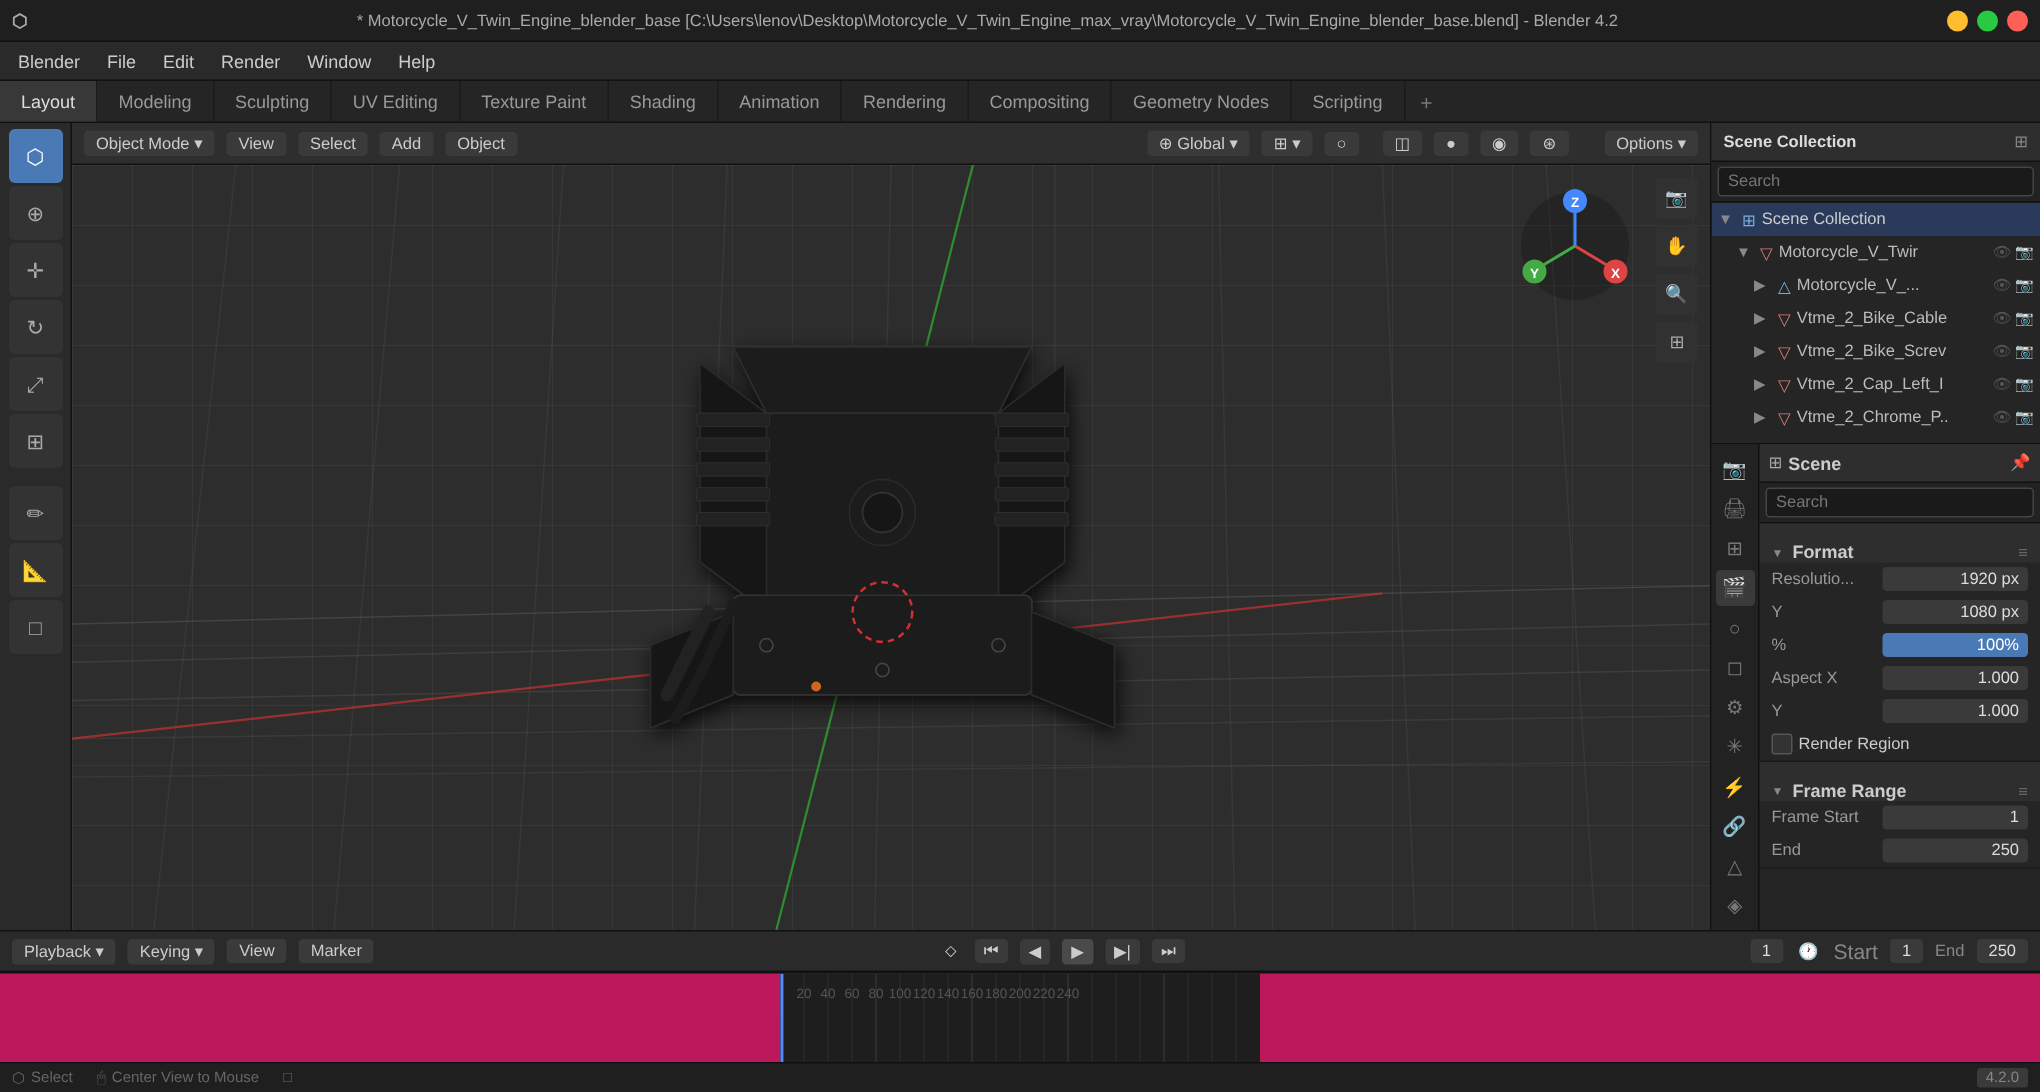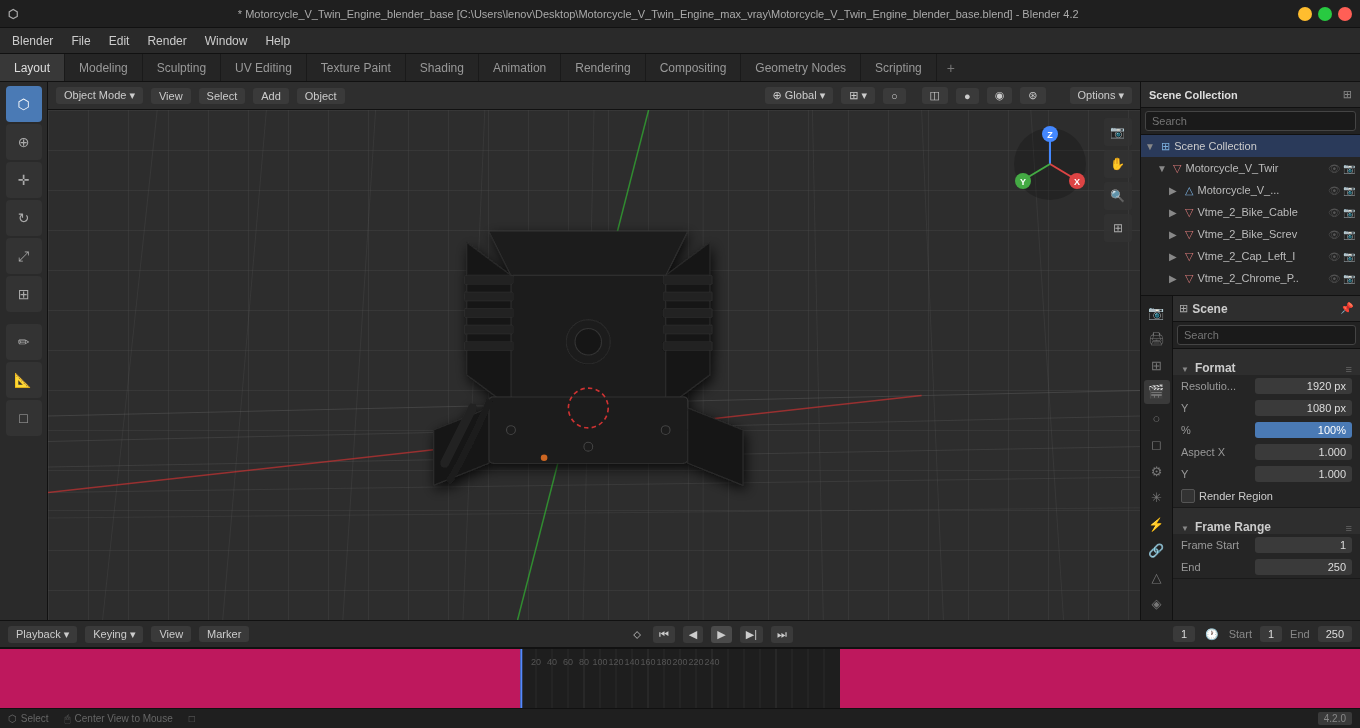--- a/index.html
+++ b/index.html
@@ -718,21 +718,21 @@
   <button class="bt-btn" style="padding:2px 4px; background:transparent;">⬦</button>
   <button class="bt-btn" style="padding:2px 6px;">⏮</button>
   <button class="bt-btn" style="padding:2px 6px;">◀</button>
   <button class="bt-btn" style="padding:2px 6px; background:#4a4a4a;">▶</button>
   <button class="bt-btn" style="padding:2px 6px;">▶|</button>
   <button class="bt-btn" style="padding:2px 6px;">⏭</button>
   <span style="flex:1;"></span>
 
   <span style="background:#3a3a3a; border-radius:3px; padding:2px 8px; font-size:11px; color:#ddd; cursor:pointer;">1</span>
   <span style="color:#888; font-size:11px; padding:0 2px;">🕐</span>
-  <span style="color:#888; font-size:11px;">Start</span>
+  <span style="color:#888; font-size:14px;">Start</span>
   <span style="background:#3a3a3a; border-radius:3px; padding:2px 8px; font-size:11px; color:#ddd; cursor:pointer;">1</span>
   <span style="color:#888; font-size:11px;">End</span>
   <span style="background:#3a3a3a; border-radius:3px; padding:2px 8px; font-size:11px; color:#ddd; cursor:pointer;">250</span>
 </div>
 
 <div id="timeline">
   <div id="timeline-content" style="position:relative; flex:1; overflow:hidden; background:#1e1e1e;">
     <svg width="100%" height="100%" style="position:absolute;top:0;left:0;">
 
       <rect x="0" y="0" width="100%" height="100%" fill="#1e1e1e"></rect>

